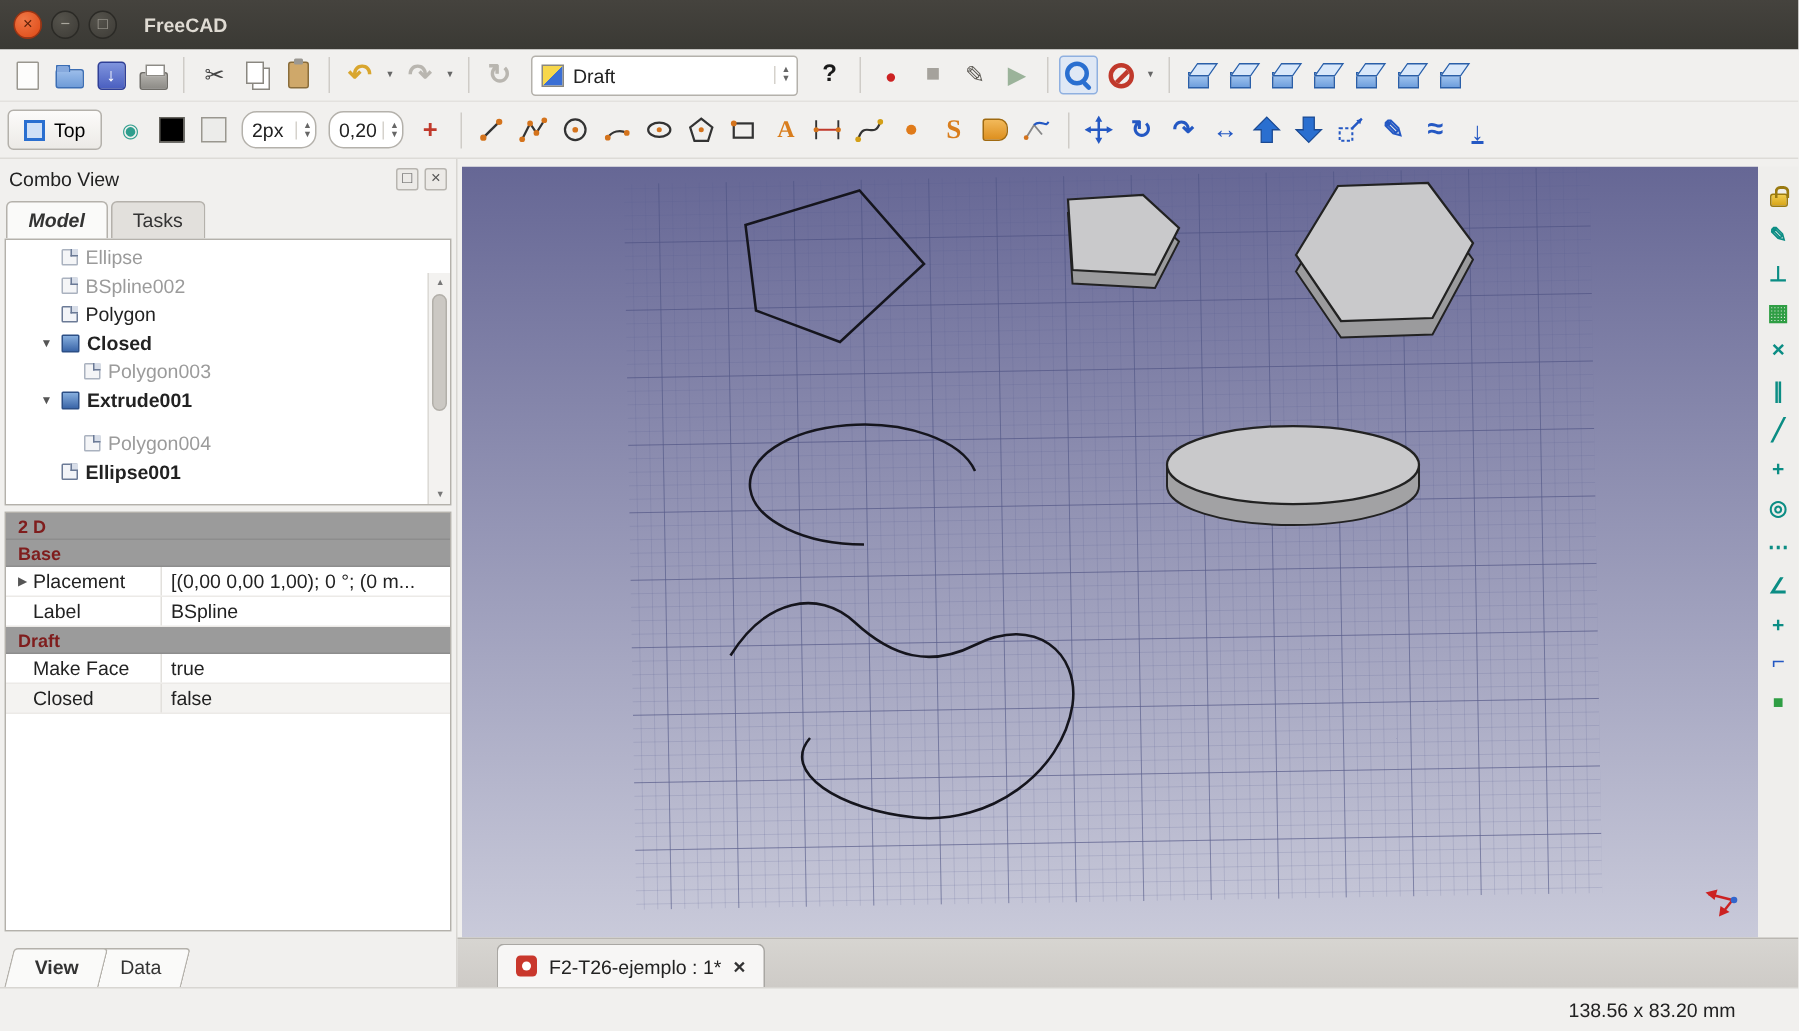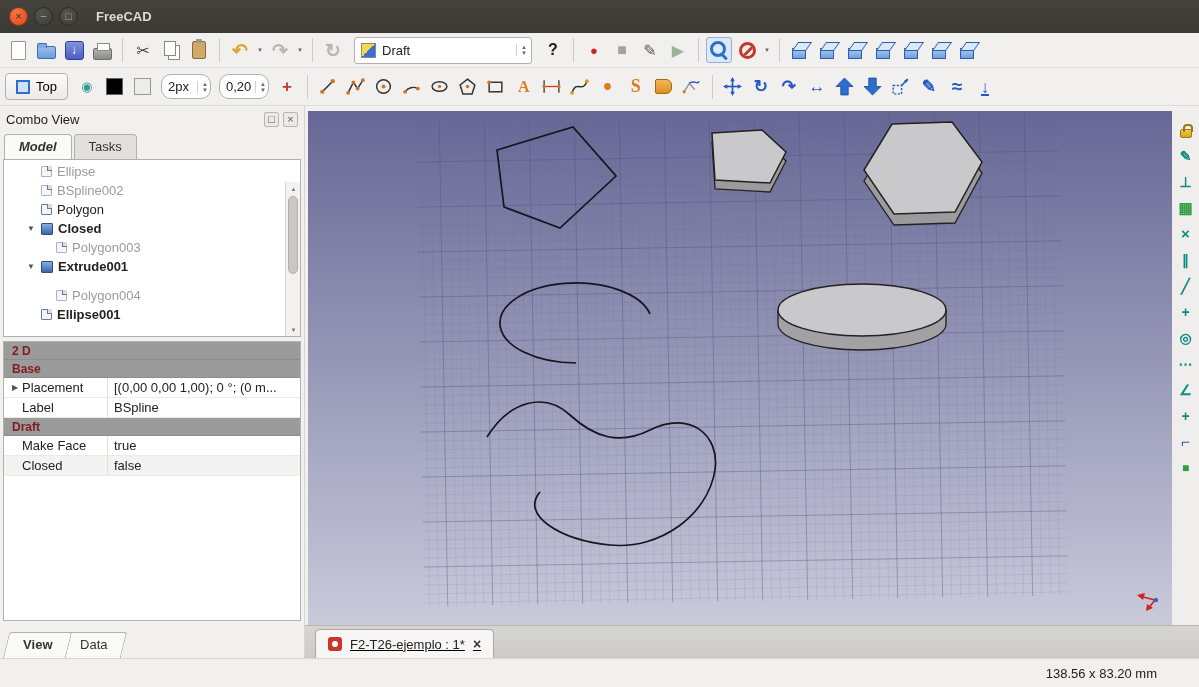--- a/index.html
+++ b/index.html
@@ -127,21 +127,21 @@
   .rtoolbar { position:absolute; left:1172px; top:111px; width:27px; height:514px; background:#efeeec;
     display:flex; flex-direction:column; align-items:center; padding-top:8px; gap:5px; }
   .ric { width:21px; height:21px; display:flex; align-items:center; justify-content:center; border-radius:3px; }
   .grid-glyph { color:#2f9e44; font-size:15px; font-weight:bold; }
   .wp-glyph { color:#2458c3; font-size:15px; font-weight:bold; }
   .sq-glyph { color:#2f9e44; font-size:12px; }
   .x-glyph { color:#0b8d84; font-size:15px; font-weight:bold; }
 
   
   .doctabs { position:absolute; left:305px; top:625px; width:894px; height:33px;
-    background:linear-gradient(180deg,#d7d5d1,#cecbc7); border-top:1px solid #bab7b2; display:flex; align-items:flex-end; padding-left:10px;text-decoration:underline;}
+    background:linear-gradient(180deg,#d7d5d1,#cecbc7); border-top:1px solid #bab7b2; display:flex; align-items:flex-end; padding-left:26px;}
   .doctab { display:flex; align-items:center; gap:8px; height:29px; background:#f7f6f5; border:1px solid #a9a7a3;
     border-bottom:none; border-radius:5px 5px 0 0; padding:0 12px; font-size:13px; color:#222; }
   .doctab .closex { font-size:14px; font-weight:bold; color:#333; }
 
   
   .statusbar { position:absolute; left:0; top:658px; width:1199px; height:29px; background:#f1f0ee;
     border-top:1px solid #d8d6d2; display:flex; align-items:center; justify-content:flex-end; padding-right:42px;
     font-size:13px; color:#222; }
 </style>
 </head>

